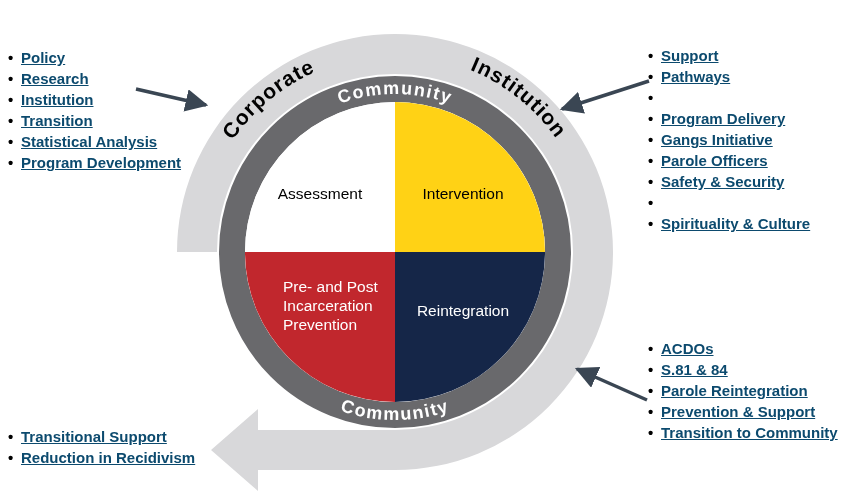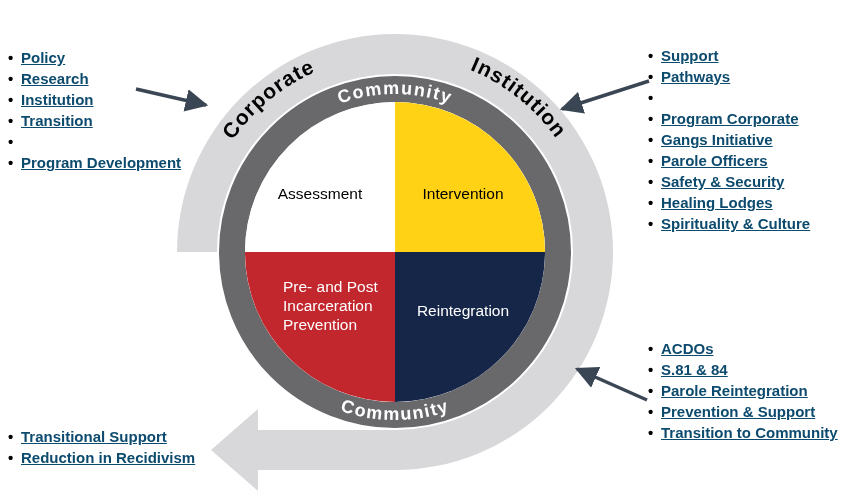--- a/index.html
+++ b/index.html
@@ -112,20 +112,21 @@
         <span class="txt">Institution</span>
       </div>
 
       <div class="row">
         <span class="bullet">•</span>
         <span class="txt">Transition</span>
       </div>
 
       <div class="row">
         <span class="bullet">•</span>
+        <span class="txt">Statistical Analysis</span>
       </div>
 
       <div class="row">
         <span class="bullet">•</span>
         <span class="txt">Program Development</span>
       </div>
     </div>
 
   <div class="blist" style="left:648px; top:45px;">
 
@@ -138,41 +139,40 @@
         <span class="bullet">•</span>
         <span class="txt">Pathways</span>
       </div>
 
       <div class="row">
         <span class="bullet">•</span>
       </div>
 
       <div class="row">
         <span class="bullet">•</span>
-        <span class="txt">Program Corporate</span>
+        <span class="txt">Program Delivery</span>
       </div>
 
       <div class="row">
         <span class="bullet">•</span>
         <span class="txt">Gangs Initiative</span>
       </div>
 
       <div class="row">
         <span class="bullet">•</span>
         <span class="txt">Parole Officers</span>
       </div>
 
       <div class="row">
         <span class="bullet">•</span>
         <span class="txt">Safety &amp; Security</span>
       </div>
 
       <div class="row">
         <span class="bullet">•</span>
-        <span class="txt">Healing Lodges</span>
       </div>
 
       <div class="row">
         <span class="bullet">•</span>
         <span class="txt">Spirituality &amp; Culture</span>
       </div>
     </div>
 
   <div class="blist" style="left:648px; top:338px;">
 

